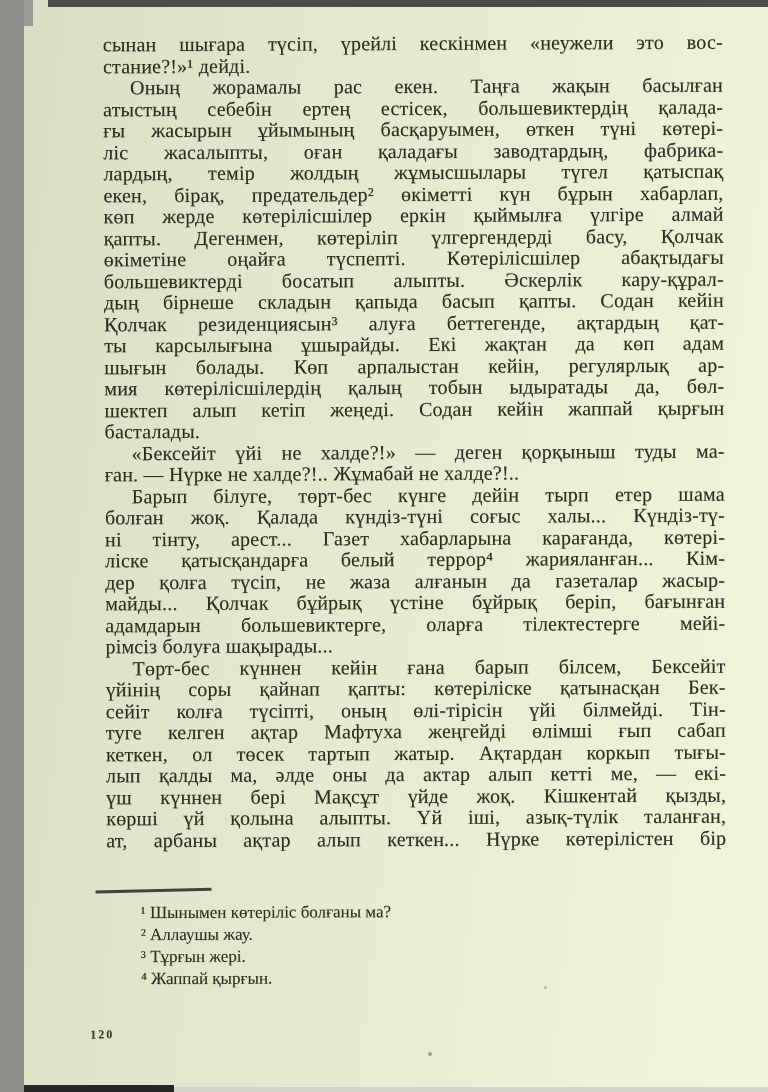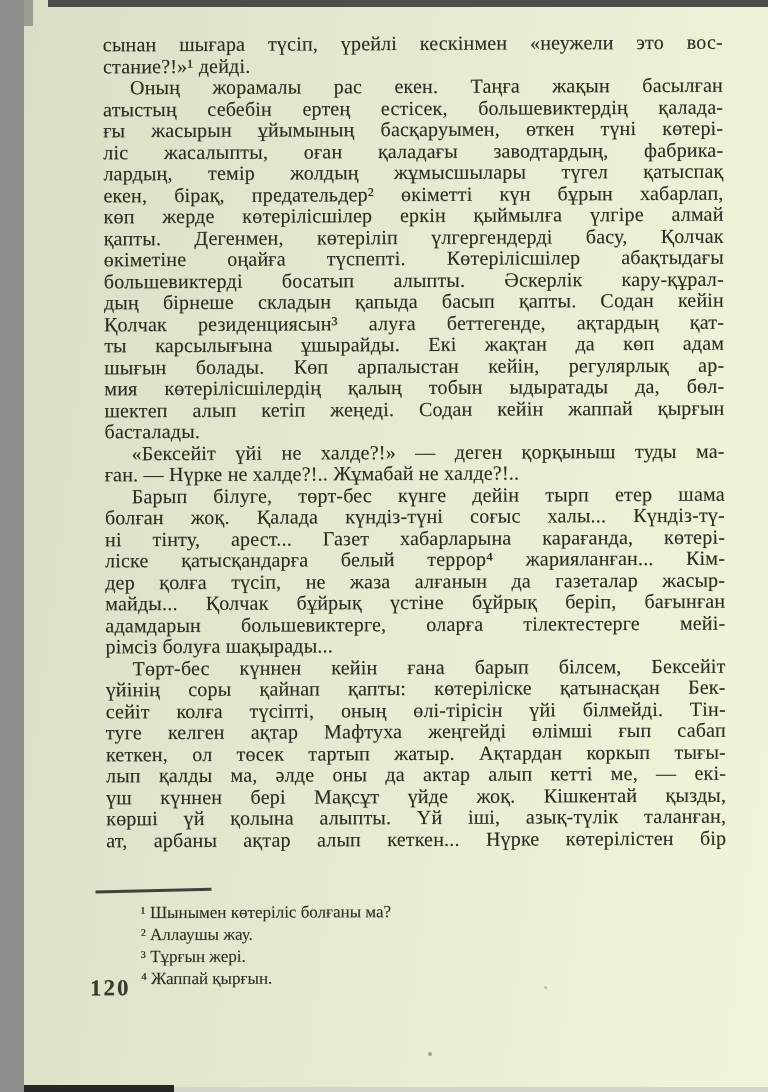--- a/index.html
+++ b/index.html
@@ -40,22 +40,22 @@
     background:#42423c; transform:rotate(-1.2deg);
   }
   .footnotes {
     position:absolute; left:81px; top:901px; width:620px;
     font-size:17px; line-height:22px; color:#2e2d24;
     text-shadow:0.3px 0.3px 0 rgba(46,45,36,0.3);
   }
   .footnote { text-indent:34px; }
 
   .page-number {
-    position:absolute; left:64px; top:974px;
-    font-size:23px; font-weight:bold; letter-spacing:2px; color:#3a3a30;
+    position:absolute; left:64px; top:1026px;
+    font-size:12px; font-weight:bold; letter-spacing:2px; color:#3a3a30;
     text-shadow:0.3px 0.3px 0 rgba(46,45,36,0.35);
   }
 </style>
 </head>
 <body>
 
 <div class="scan">
   <div class="content">
     <div class="text-block" id="text-block">
         <div class="tline">сынан шығара түсіп, үрейлі кескінмен «неужели это вос-</div>

